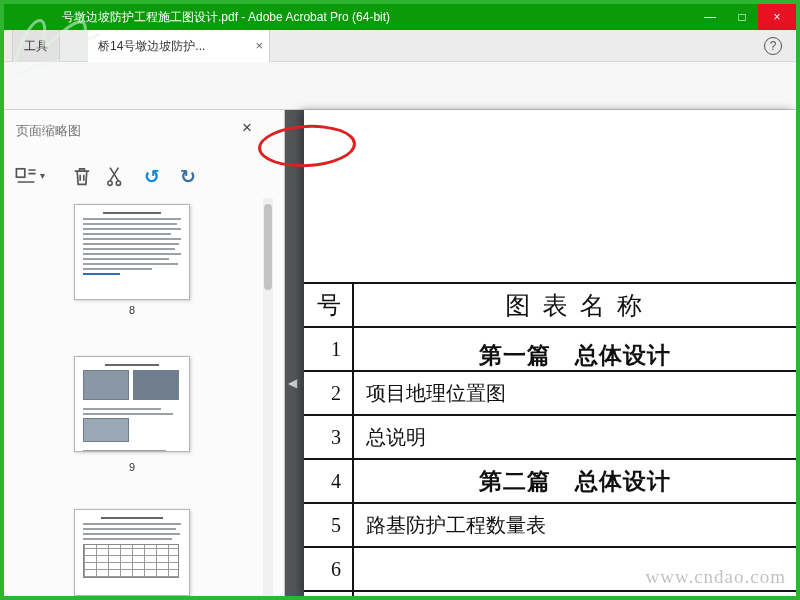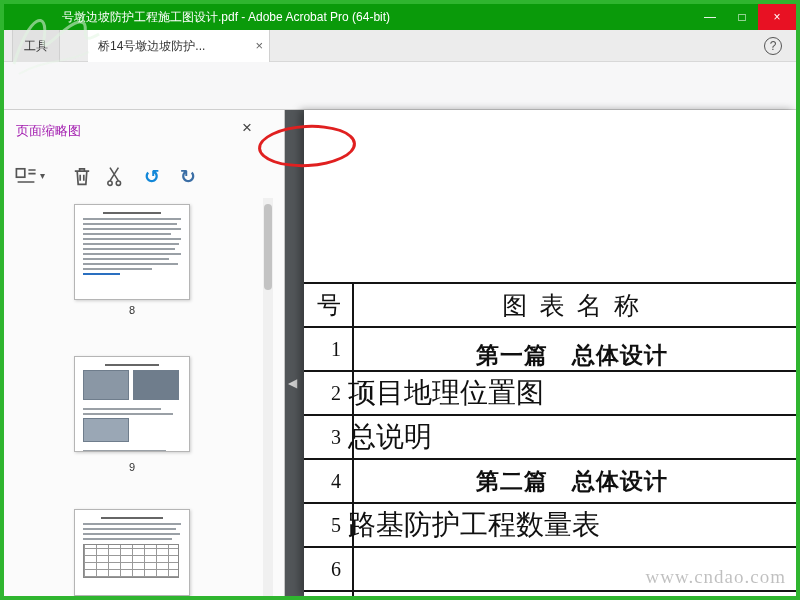--- a/index.html
+++ b/index.html
@@ -42,21 +42,21 @@
   .slash { position:absolute; left:306px; top:75px; font-size:13px; color:#333; }
   .zoomtxt { position:absolute; left:542px; top:75px; font-size:13px; color:#333; }
   .caret { font-size:10px; color:#555; }
   .dots { position:absolute; left:730px; top:72px; font-size:14px; color:#555; letter-spacing:2px; }
   .red-ellipse { position:absolute; left:254px; top:63px; width:98px; height:42px;
                  border:3px solid #e02020; border-radius:50%; z-index:40; transform:rotate(-3deg); }
 
   
   .sidebar { position:absolute; left:0; top:106px; bottom:0; width:281px; background:#fbfbfb;
              border-right:1px solid #c6c6c6; overflow:hidden; }
-  .sb-title { position:absolute; left:12px; top:12px; font-size:13px; color:#a21caf; }
+  .sb-title { position:absolute; left:12px; top:12px; font-size:13px; color:#737373; }
   .sb-close { position:absolute; left:238px; top:8px; font-size:17px; color:#444; }
   .sb-tool { position:absolute; top:54px; width:24px; height:24px; display:flex;
              align-items:center; justify-content:center; }
   .rot { font-size:19px; font-weight:bold; }
   .thumb { position:absolute; left:70px; width:116px; background:#fff; border:1px solid #b5b5b5;
            box-shadow:1px 1px 3px rgba(0,0,0,.18); overflow:hidden; padding:7px 8px; }
   .tlabel { position:absolute; left:70px; width:116px; text-align:center; font-size:11px; color:#333; }
   .tline { height:2px; background:#9aa0a6; margin-bottom:3px; }
   .tline.dark { background:#666; }
   .photo { background:#8a97a5; border:1px solid #6f7d8c; display:inline-block; }
@@ -72,25 +72,25 @@
   .collapse { position:absolute; left:3px; top:266px; color:#cfcfcf; font-size:12px; }
   .page { position:absolute; left:19px; top:0; right:0; bottom:0; background:#fff;
           box-shadow:-4px 0 8px rgba(0,0,0,.35); overflow:hidden; }
 
   
   .hline { position:absolute; left:0; right:0; height:2px; background:#141414; }
   .vline { position:absolute; width:2px; background:#141414; }
   .cell { position:absolute; display:flex; align-items:center; color:#101010;
           font-family:"Liberation Serif","DejaVu Serif",serif; }
   .c1 { left:0; width:48px; justify-content:flex-end; padding-right:11px; font-size:20px; }
-  .c2 { left:44px; right:0; }
+  .c2 { left:50px; right:0; }
   .hdr1 { font-size:24px; }
   .hdr2 { justify-content:center; font-size:25px; letter-spacing:3px; }
   .sec  { justify-content:center; font-size:23px; font-weight:bold; letter-spacing:1px; }
-  .itm  { font-size:28px; }
+  .itm  { padding-left:12px; font-size:20px; }
   .wmark { position:absolute; right:10px; top:456px; font-size:19px; color:rgba(0,0,0,.25);
            font-family:"Liberation Serif","DejaVu Serif",serif; letter-spacing:1px; }
   .scribble { position:absolute; left:0; top:0; z-index:50; pointer-events:none; }
 </style>
 </head>
 <body>
 
 <div class="window">
 
   <div class="titlebar">

